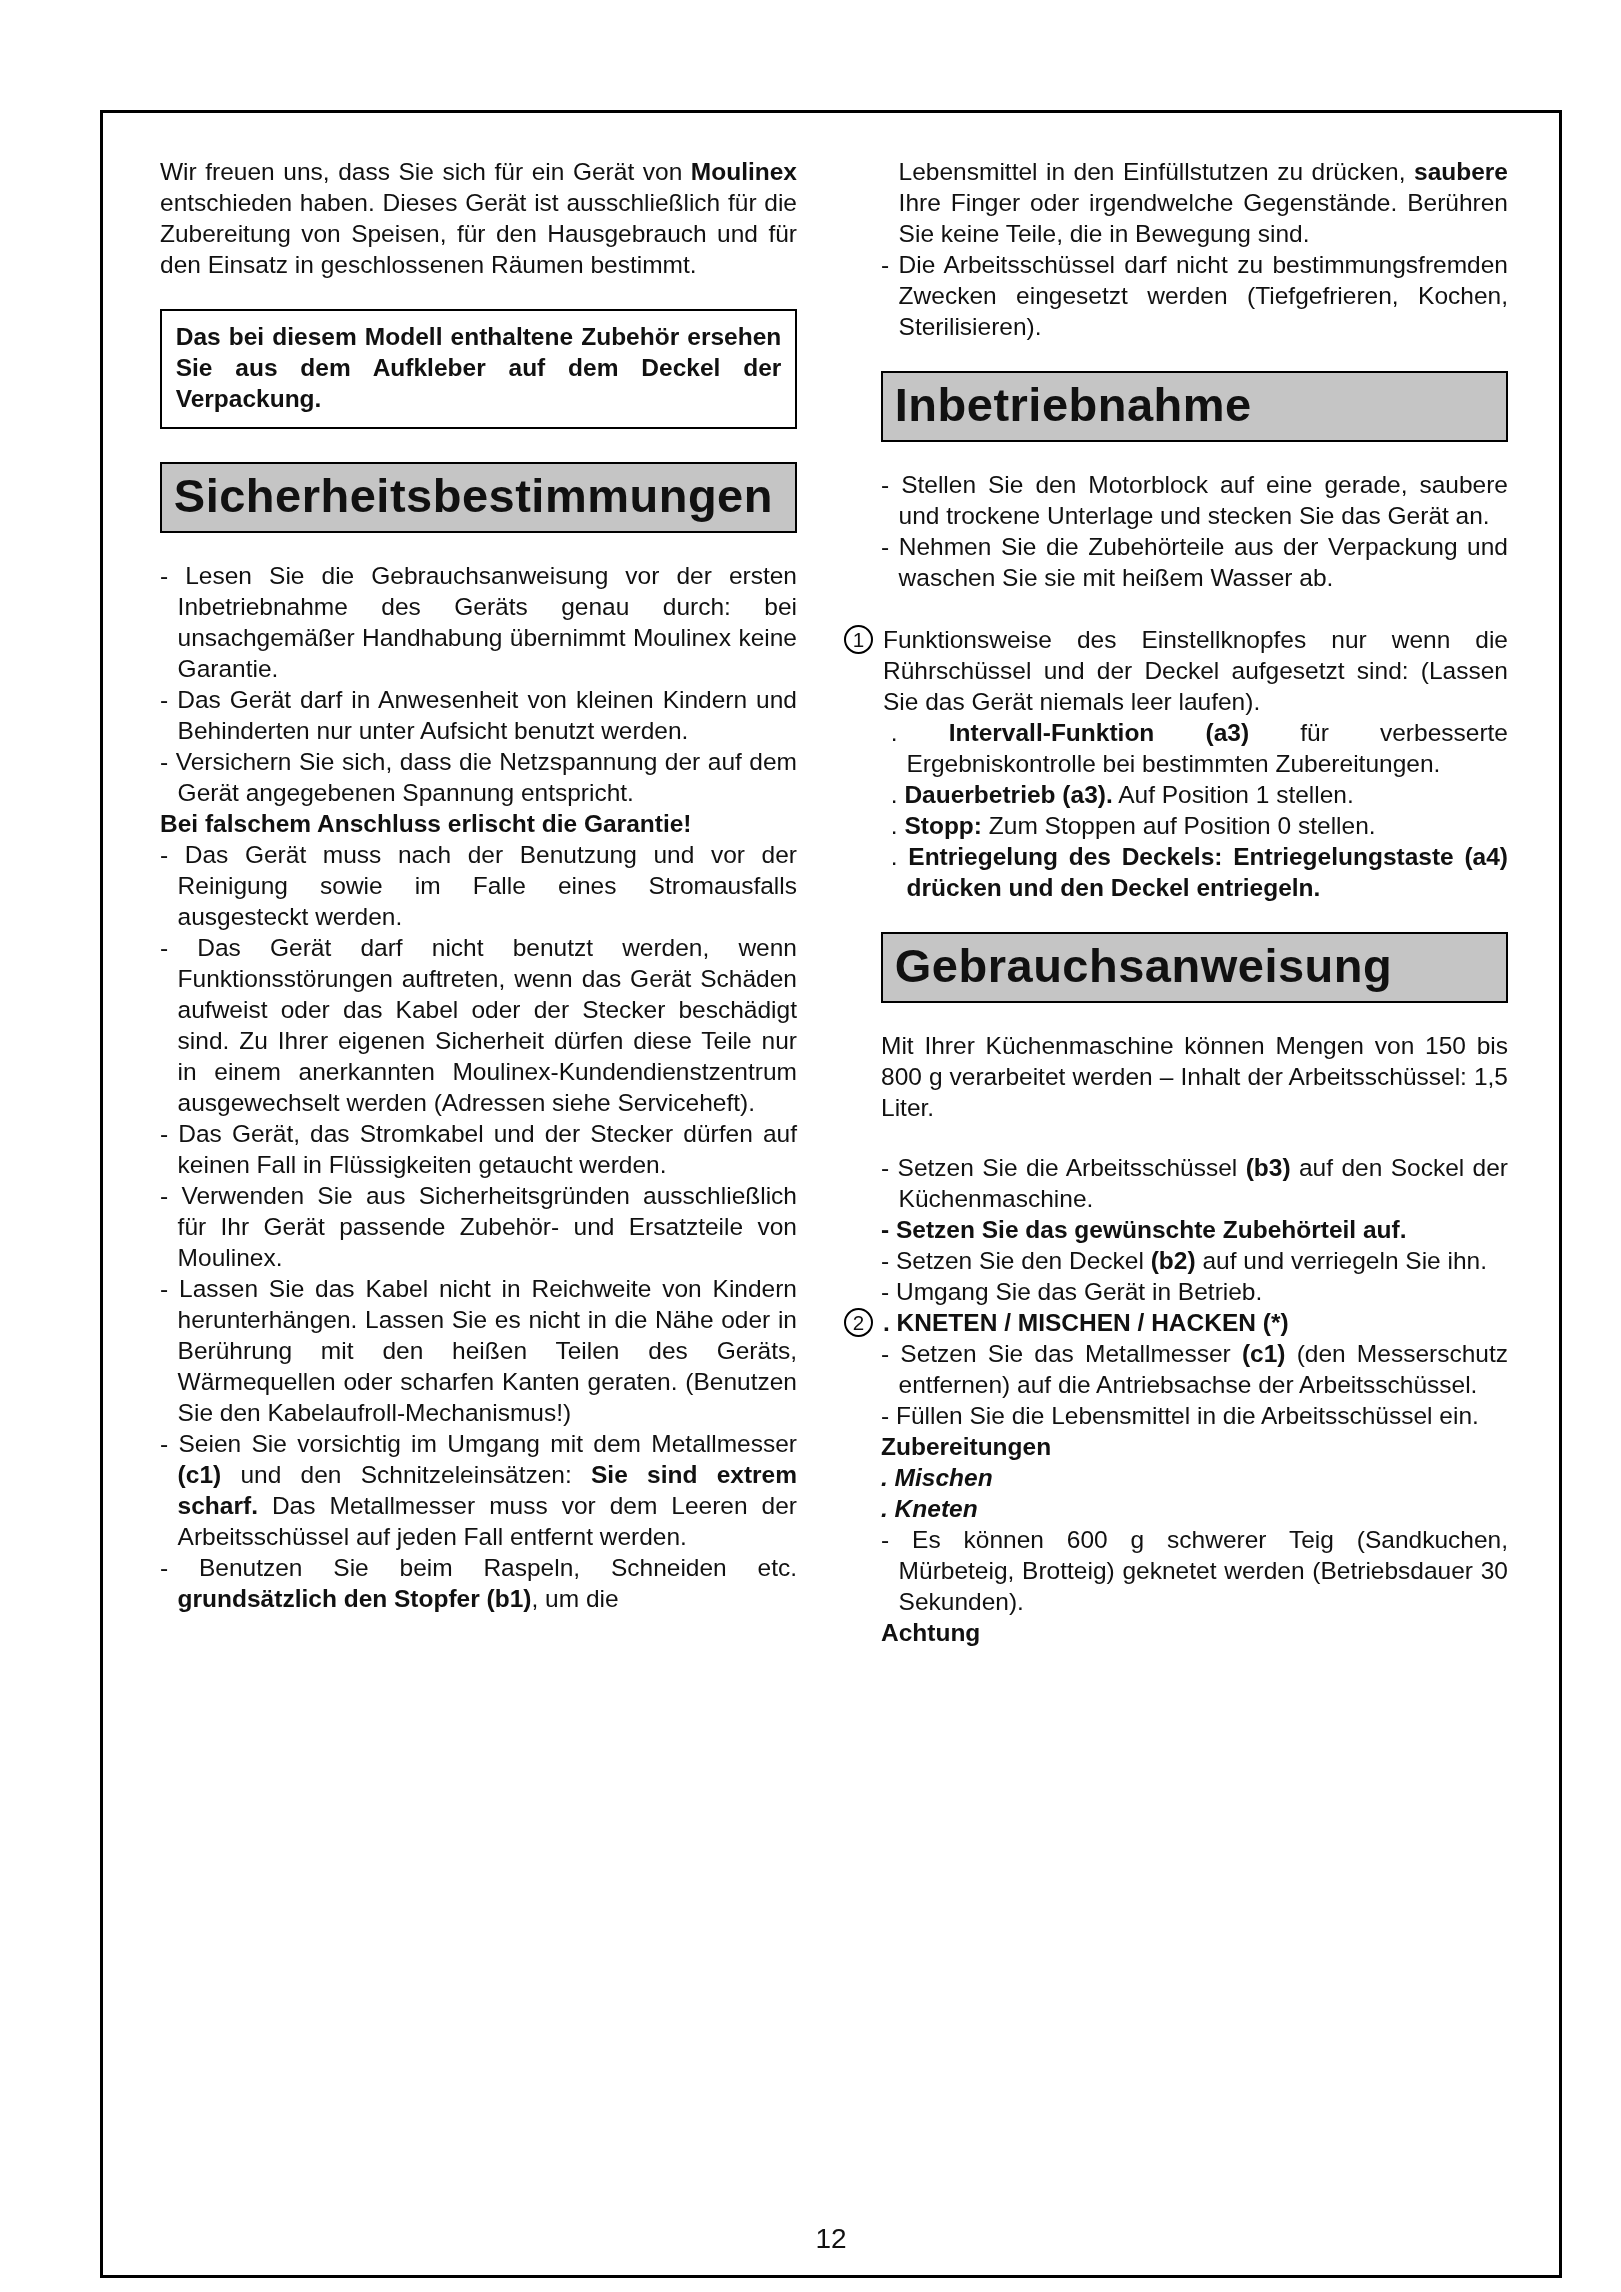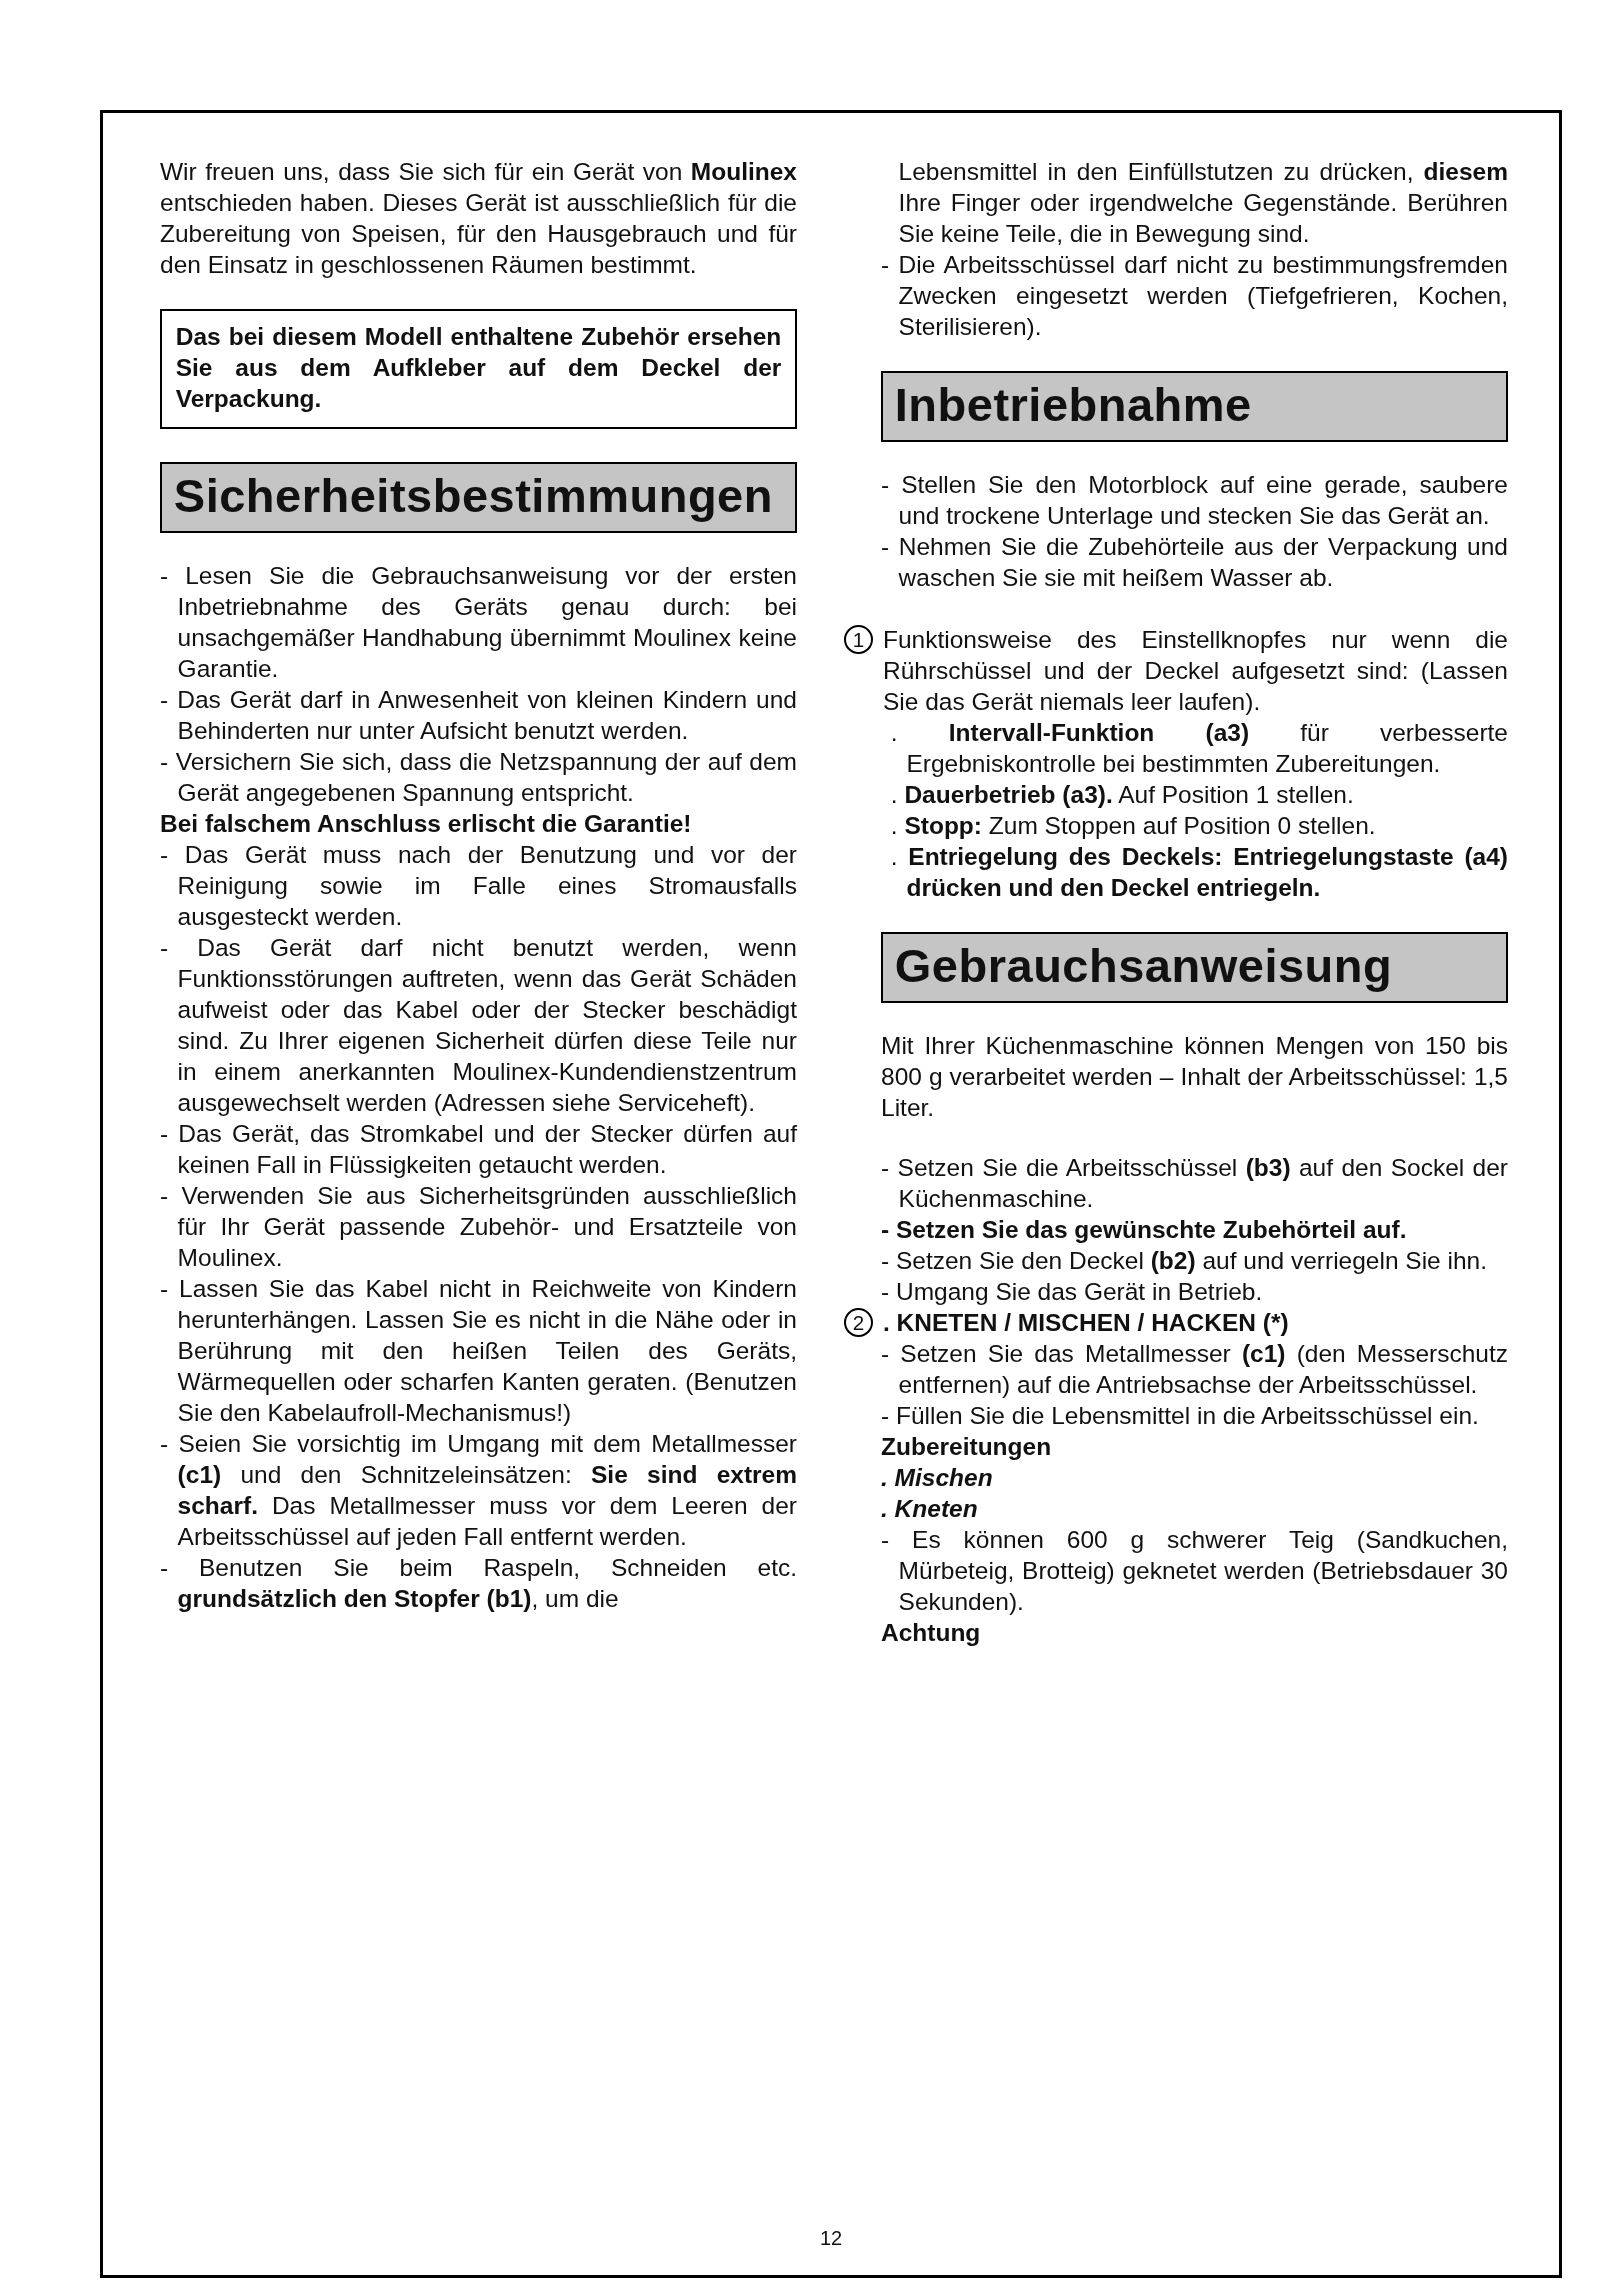--- a/index.html
+++ b/index.html
@@ -51,21 +51,21 @@
     box-sizing: border-box;
     text-align: center; line-height: 25.5px; font-size: 20.6px;
     text-indent: 0; background: #fff;
   }
   .gap  { margin-top: 31px; }
   .bold { font-weight: bold; }
   .ital { font-style: italic; }
 
   .footer {
     position: absolute; left: 0; right: 0; bottom: 21.6px;
-    text-align: center; font-size: 20px; line-height: 29px;
+    text-align: center; font-size: 28px; line-height: 29px;
   }
 </style>
 </head>
 <body>
 
 <div class="page">
   <div class="frame">
     <div class="columns">
       <div class="col col-left" id="col-left">
           <div class="b-p"><span>Wir freuen uns, dass Sie sich für ein Gerät von </span><span class="bold">Moulinex</span><span> entschieden haben. Dieses Gerät ist ausschließlich für die Zubereitung von Speisen, für den Hausgebrauch und für den Einsatz in geschlossenen Räumen bestimmt.</span></div>
@@ -77,21 +77,21 @@
           <div class="b-line"><span class="bold">Bei falschem Anschluss erlischt die Garantie!</span></div>
           <div class="b-li"><span>- Das Gerät muss nach der Benutzung und vor der Reinigung sowie im Falle eines Stromausfalls ausgesteckt werden.</span></div>
           <div class="b-li"><span>- Das Gerät darf nicht benutzt werden, wenn Funktionsstörungen auftreten, wenn das Gerät Schäden aufweist oder das Kabel oder der Stecker beschädigt sind. Zu Ihrer eigenen Sicherheit dürfen diese Teile nur in einem anerkannten Moulinex-Kundendienstzentrum ausgewechselt werden (Adressen siehe Serviceheft).</span></div>
           <div class="b-li"><span>- Das Gerät, das Stromkabel und der Stecker dürfen auf keinen Fall in Flüssigkeiten getaucht werden.</span></div>
           <div class="b-li"><span>- Verwenden Sie aus Sicherheitsgründen ausschließlich für Ihr Gerät passende Zubehör- und Ersatzteile von Moulinex.</span></div>
           <div class="b-li"><span>- Lassen Sie das Kabel nicht in Reichweite von Kindern herunterhängen. Lassen Sie es nicht in die Nähe oder in Berührung mit den heißen Teilen des Geräts, Wärmequellen oder scharfen Kanten geraten. (Benutzen Sie den Kabelaufroll-Mechanismus!)</span></div>
           <div class="b-li"><span>- Seien Sie vorsichtig im Umgang mit dem Metallmesser </span><span class="bold">(c1)</span><span> und den Schnitzeleinsätzen: </span><span class="bold">Sie sind extrem scharf.</span><span> Das Metallmesser muss vor dem Leeren der Arbeitsschüssel auf jeden Fall entfernt werden.</span></div>
           <div class="b-li"><span>- Benutzen Sie beim Raspeln, Schneiden etc. </span><span class="bold">grundsätzlich den Stopfer (b1)</span><span>, um die</span></div>
         </div>
       <div class="col col-right" id="col-right">
-          <div class="b-cont"><span>Lebensmittel in den Einfüllstutzen zu drücken, </span><span class="bold">diesem</span><span> Ihre Finger oder irgendwelche Gegenstände. Berühren Sie keine Teile, die in Bewegung sind.</span></div>
+          <div class="b-cont"><span>Lebensmittel in den Einfüllstutzen zu drücken, </span><span class="bold">saubere</span><span> Ihre Finger oder irgendwelche Gegenstände. Berühren Sie keine Teile, die in Bewegung sind.</span></div>
           <div class="b-li"><span>- Die Arbeitsschüssel darf nicht zu bestimmungsfremden Zwecken eingesetzt werden (Tiefgefrieren, Kochen, Sterilisieren).</span></div>
           <div class="b-h"><span>Inbetriebnahme</span></div>
           <div class="b-li"><span>- Stellen Sie den Motorblock auf eine gerade, saubere und trockene Unterlage und stecken Sie das Gerät an.</span></div>
           <div class="b-li"><span>- Nehmen Sie die Zubehörteile aus der Verpackung und waschen Sie sie mit heißem Wasser ab.</span></div>
           <div class="b-num gap"><span class="circ">1</span><span>Funktionsweise des Einstellknopfes nur wenn die Rührschüssel und der Deckel aufgesetzt sind: (Lassen Sie das Gerät niemals leer laufen).</span></div>
           <div class="b-sub"><span>. </span><span class="bold">Intervall-Funktion (a3)</span><span> für verbesserte Ergebniskontrolle bei bestimmten Zubereitungen.</span></div>
           <div class="b-sub"><span>. </span><span class="bold">Dauerbetrieb (a3).</span><span> Auf Position 1 stellen.</span></div>
           <div class="b-sub"><span>. </span><span class="bold">Stopp:</span><span> Zum Stoppen auf Position 0 stellen.</span></div>
           <div class="b-sub"><span>. </span><span class="bold">Entriegelung des Deckels: Entriegelungstaste (a4) drücken und den Deckel entriegeln.</span></div>
           <div class="b-h"><span>Gebrauchsanweisung</span></div>

